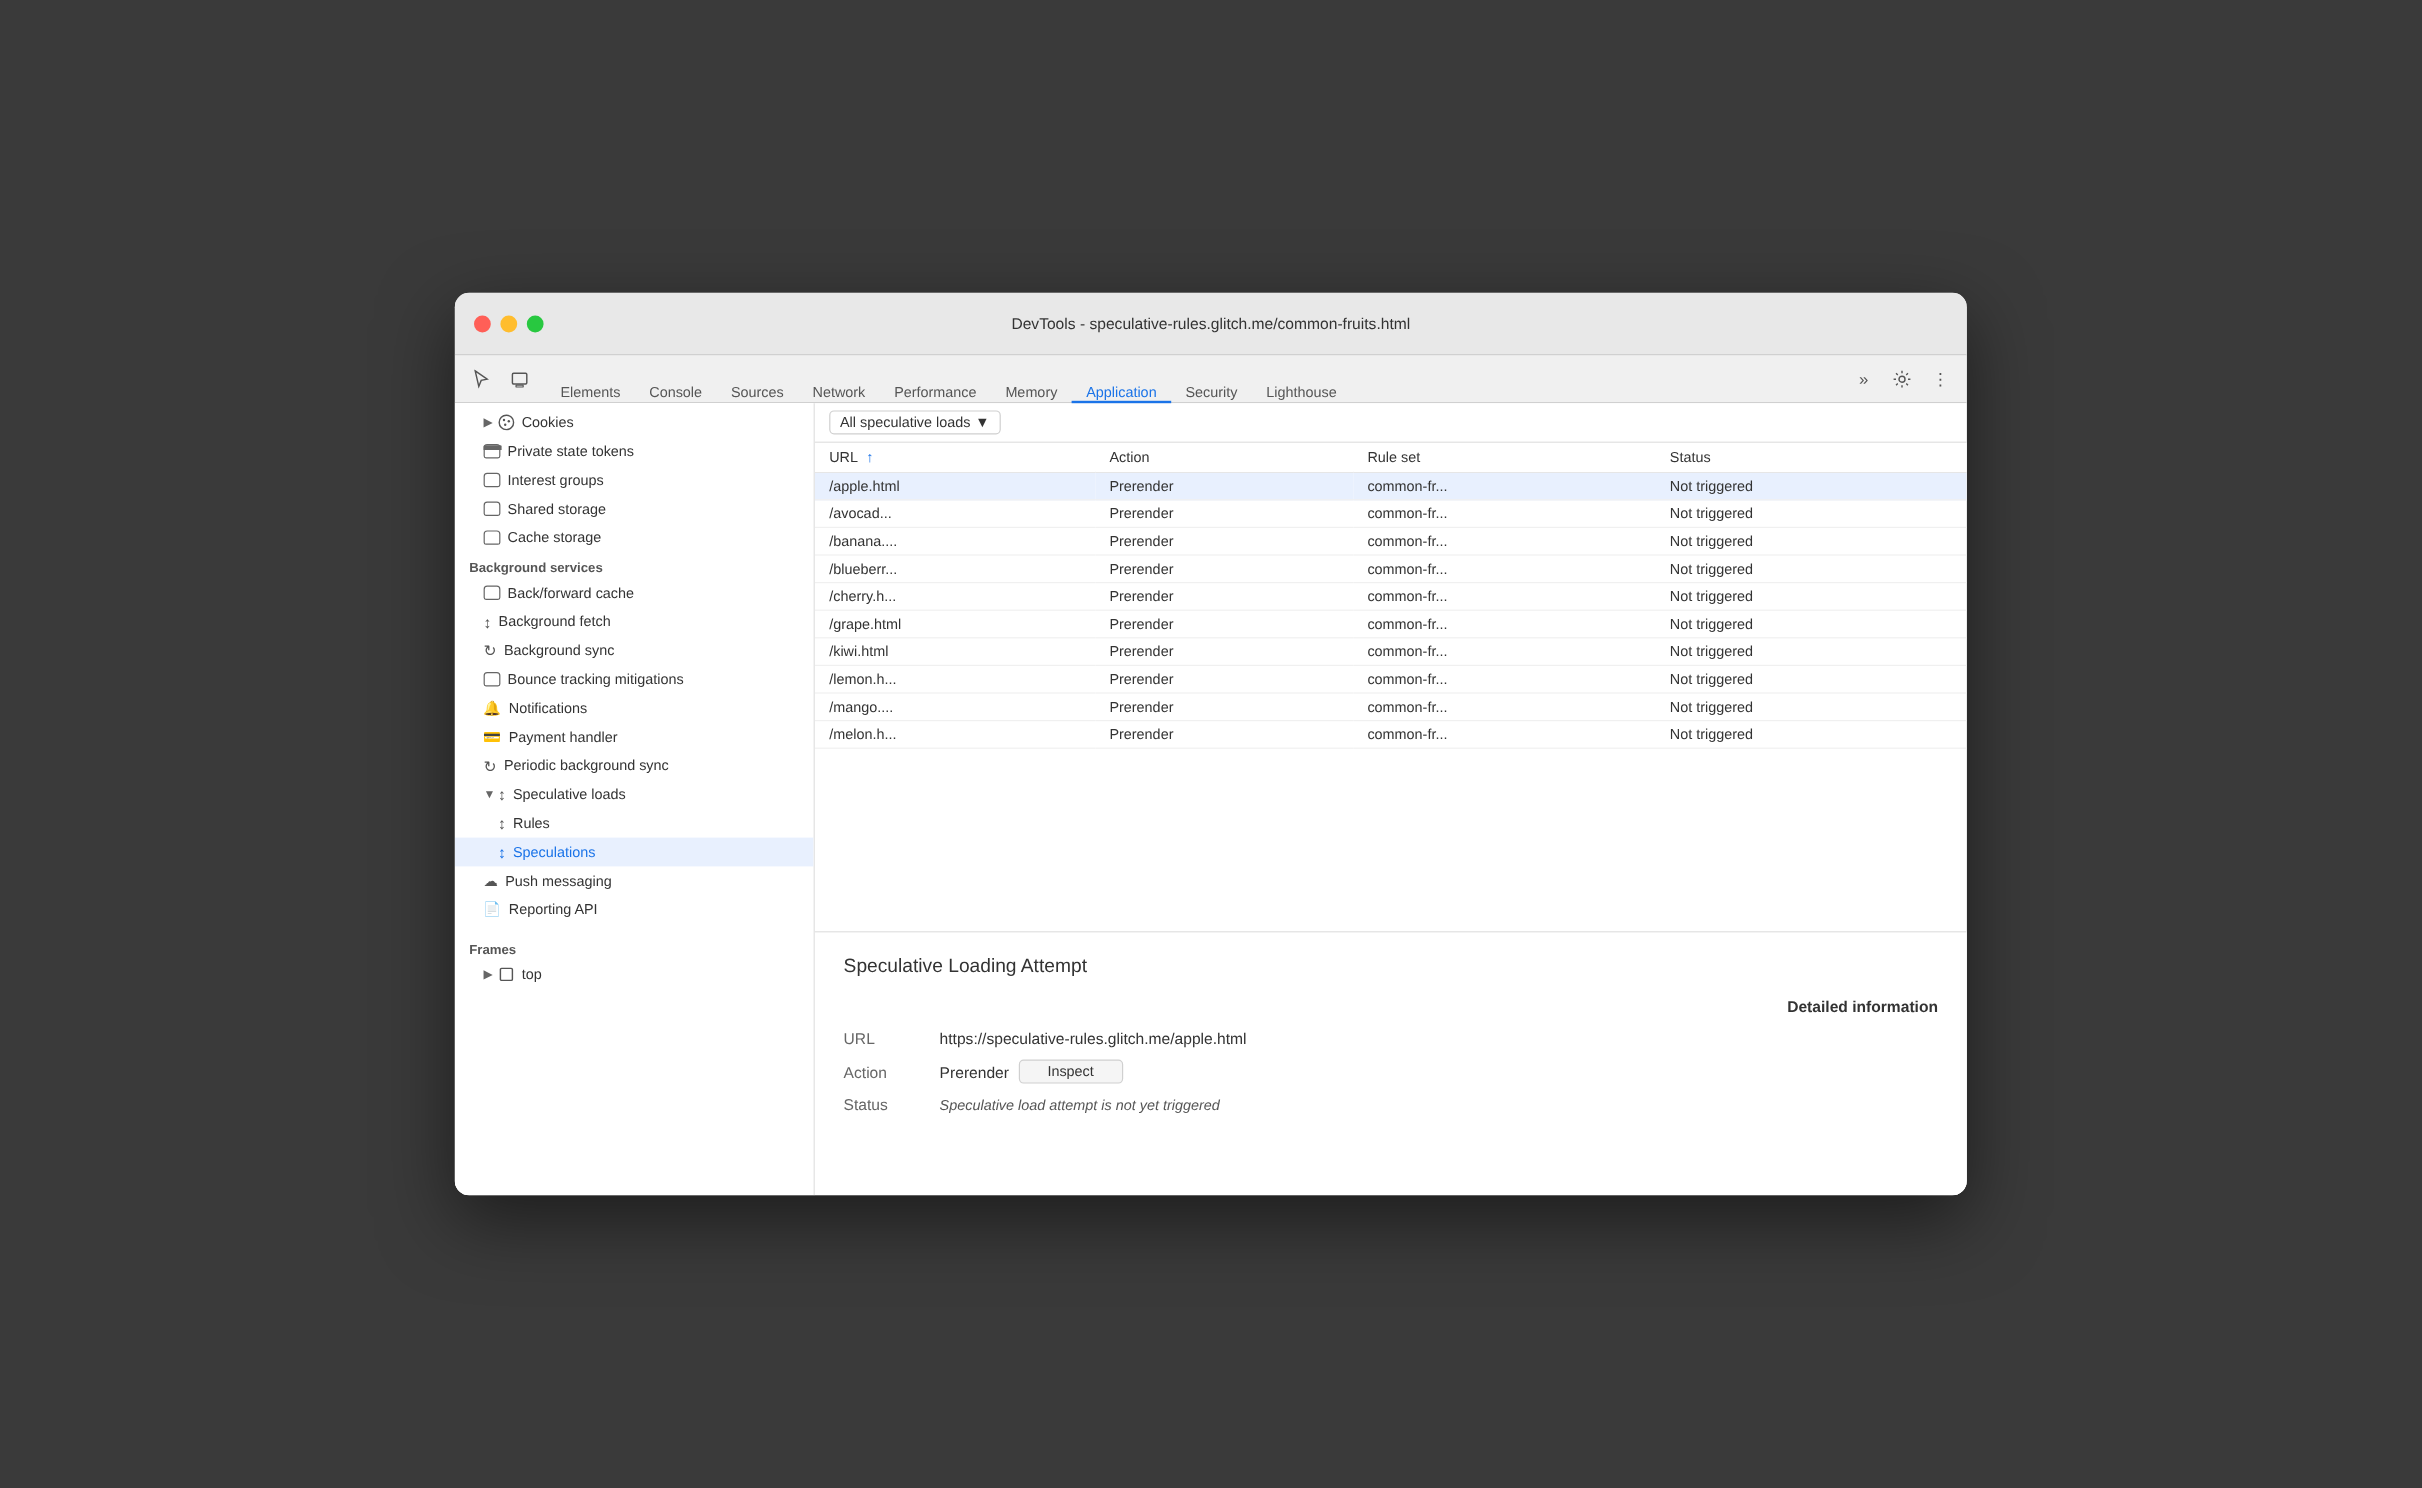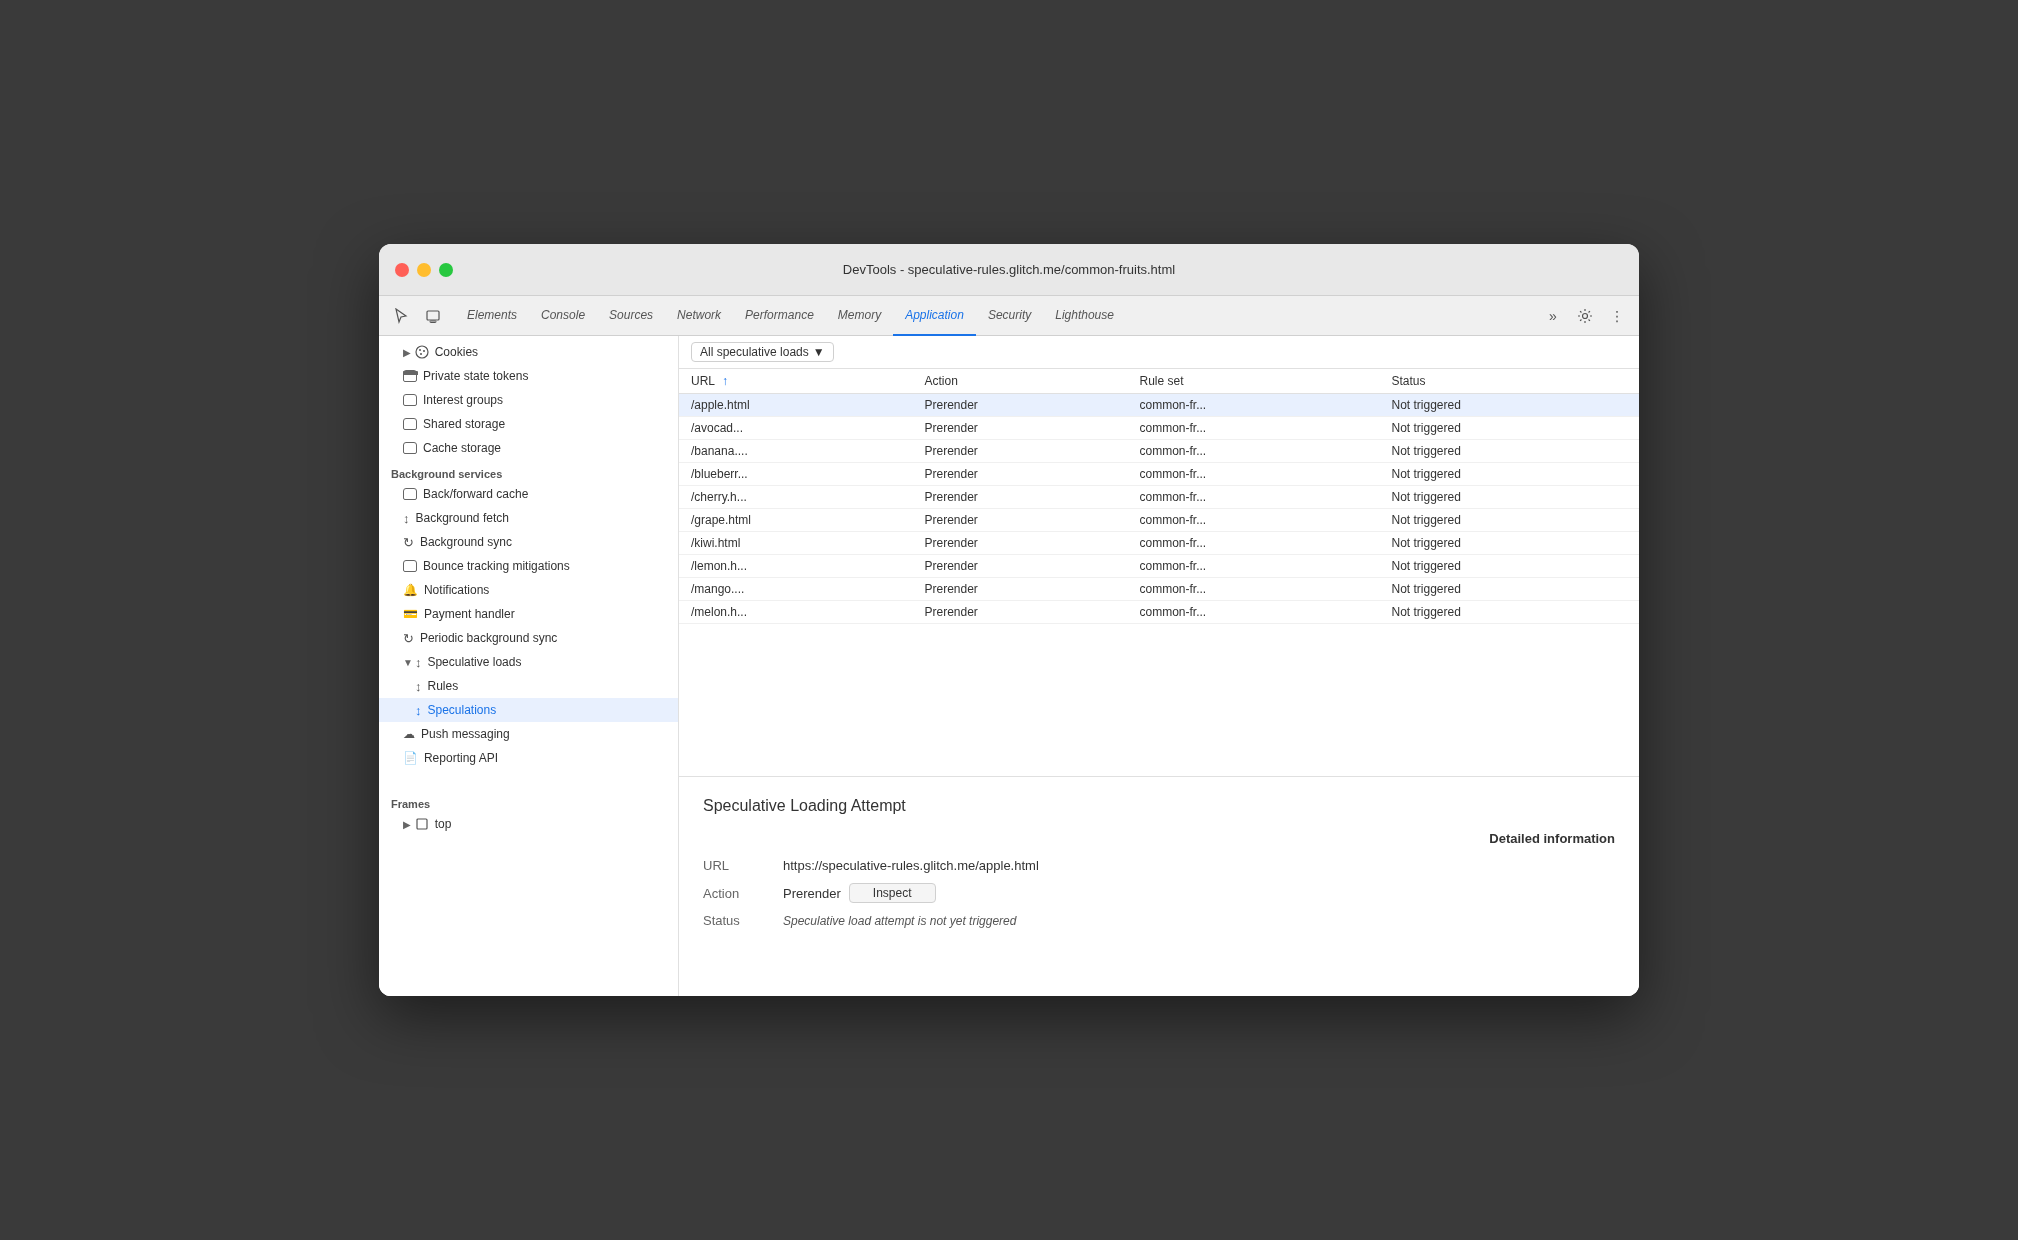--- a/index.html
+++ b/index.html
@@ -68,27 +68,26 @@
       justify-content: center;
       border-radius: 4px;
       cursor: pointer;
       color: #555;
       font-size: 14px;
     }
     .tab-item {
       padding: 0 12px;
       height: 40px;
       display: flex;
-      align-items: center;
+      align-items: flex-end;
       font-size: 12px;
       color: #555;
       cursor: pointer;
       border-bottom: 2px solid transparent;
       white-space: nowrap;
-      font-style: italic;
     }
     .tab-item.active {
       color: #1a73e8;
       border-bottom: 2px solid #1a73e8;
     }
     .tab-spacer { flex: 1; }
     .tab-actions {
       display: flex;
       gap: 4px;
     }
@@ -233,21 +232,21 @@
       font-size: 12px;
       cursor: pointer;
       color: #333;
       margin-left: 8px;
     }
     .status-text {
       font-size: 12px;
       color: #555;
       font-style: italic;
     }
-    .frames-section { margin-top: 20px; }
+    .frames-section { margin-top: 8px; }
   </style>
 </head>
 <body>
 
 <div class="window">
 
   <div class="titlebar">
     <div class="traffic-lights">
       <div class="traffic-light tl-close"></div>
       <div class="traffic-light tl-min"></div>

